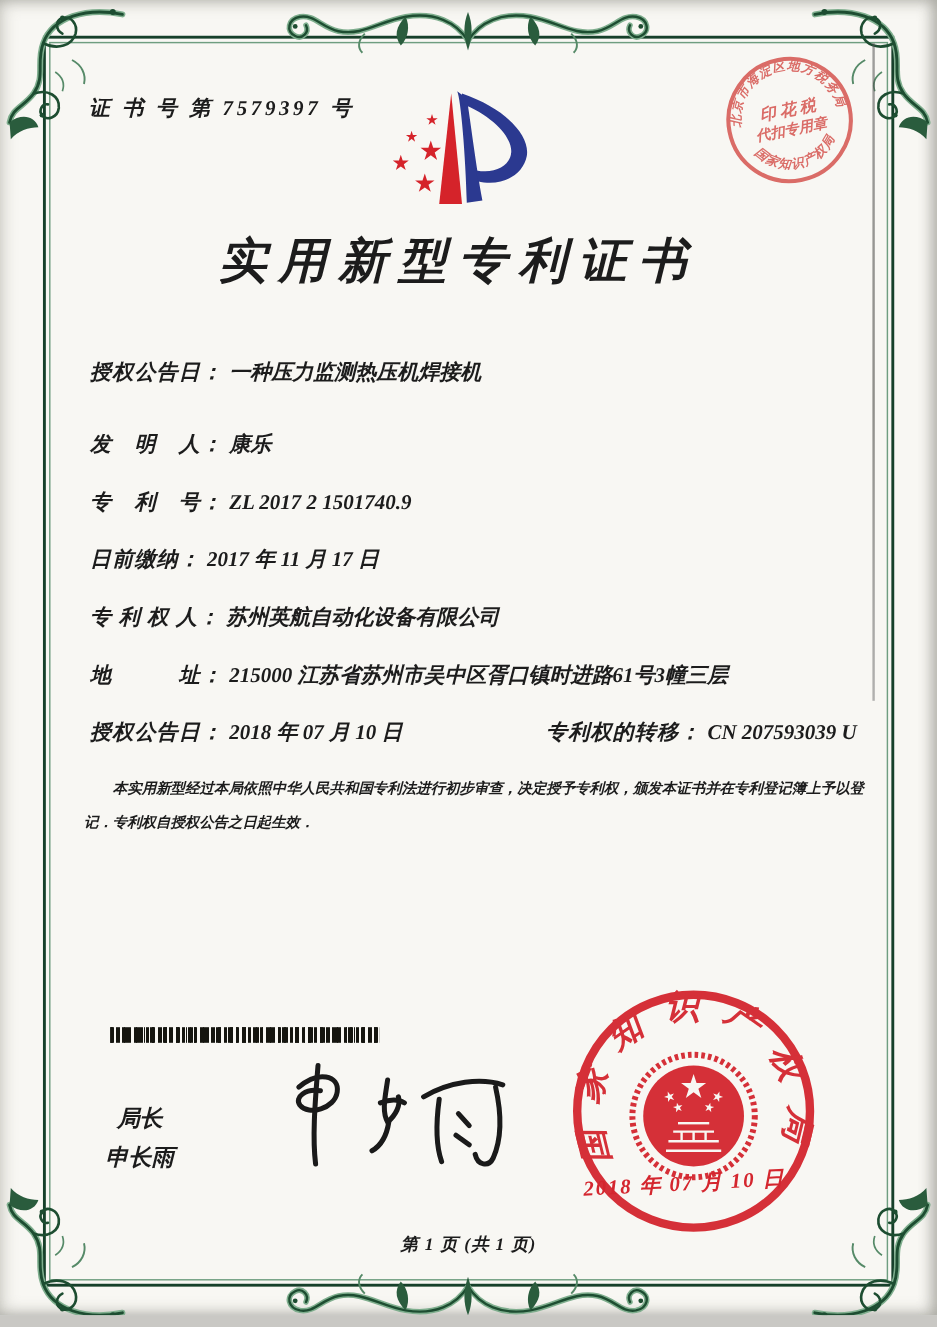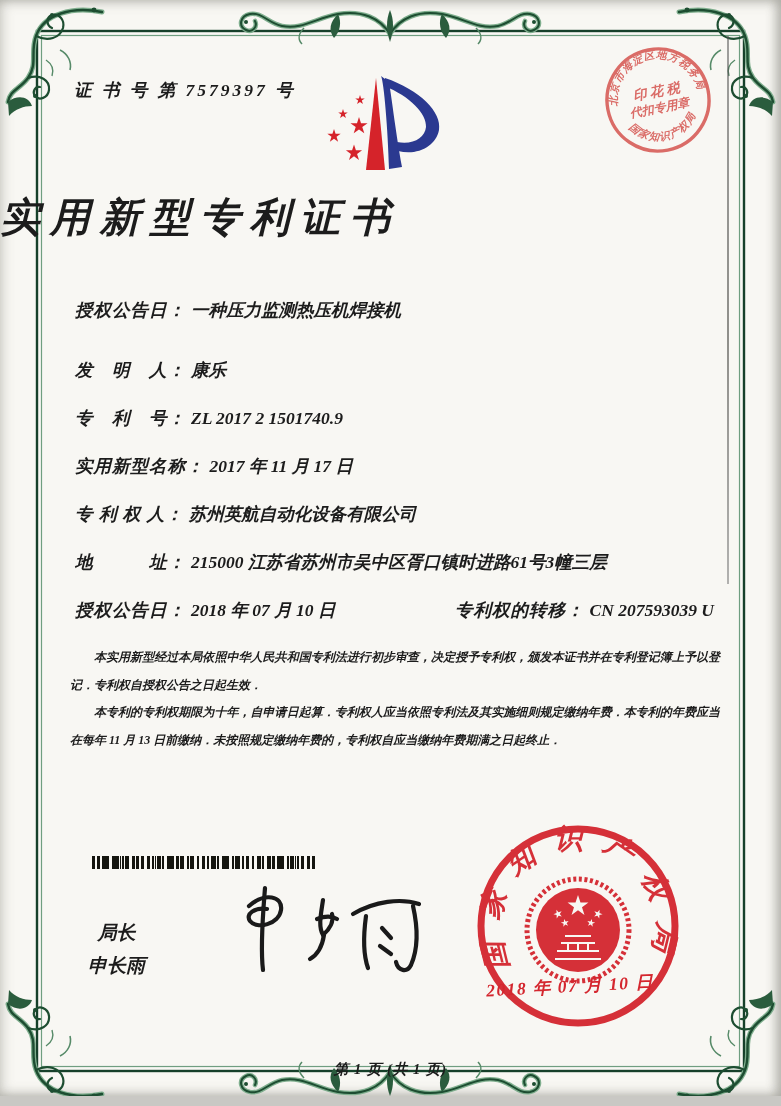--- a/index.html
+++ b/index.html
@@ -5,21 +5,21 @@
   html,body{margin:0;padding:0;background:#c9c8c4;}
   .page{
     position:relative;width:781px;height:1096px;margin:0 auto;
     background:#f8f7f3;overflow:hidden;
     font-family:"Liberation Serif","DejaVu Serif",serif;color:#1c1c1c;
     box-shadow:inset 0 0 14px rgba(110,110,100,.45), inset -6px 0 10px rgba(90,90,85,.25);
     font-style:italic;
   }
   .border-layer{position:absolute;left:0;top:0;width:781px;height:1106px;pointer-events:none;}
   .cert-number{position:absolute;left:74px;top:78px;font-size:17.5px;font-weight:700;letter-spacing:3px;}
-  .title{position:absolute;left:0;right:17px;top:190px;margin:0;text-align:left;
+  .title{position:absolute;left:0;right:17px;top:190px;margin:0;text-align:center;
          font-size:40px;font-weight:700;letter-spacing:10px;}
   .logo{position:absolute;left:288px;top:70px;}
   .tax-stamp{position:absolute;left:596px;top:38px;transform:rotate(-11deg);opacity:.92;}
   .scan-line{position:absolute;left:727px;top:36px;width:2px;height:548px;
              background:linear-gradient(#555 0%,#3a3a35 55%,#777 100%);opacity:.55;}
   .fields{position:absolute;left:75px;top:298px;width:650px;}
   .field-row{position:absolute;left:0;font-size:17.5px;font-weight:600;white-space:nowrap;}
   .f-label{letter-spacing:1px;}
   .f-value{margin-left:6px;}
   .grant-right{position:absolute;left:380px;top:0;}
@@ -30,21 +30,21 @@
     background:
       repeating-linear-gradient(90deg,#15150f 0 2px,transparent 2px 5px),
       repeating-linear-gradient(90deg,#15150f 0 1px,transparent 1px 7px),
       repeating-linear-gradient(90deg,#15150f 0 3px,transparent 3px 11px);
   }
   .signer{position:absolute;left:88px;top:916px;font-size:19px;font-weight:700;line-height:33px;text-align:center;}
   .signature{position:absolute;left:205px;top:872px;}
   .seal{position:absolute;left:462px;top:820px;opacity:.95;}
   .seal-date{position:absolute;left:486px;top:974px;font-size:17.5px;font-weight:700;
              color:#d4262e;letter-spacing:1.5px;transform:rotate(-3deg);white-space:nowrap;}
-  .footer{position:absolute;left:0;right:0;top:1060px;text-align:center;
+  .footer{position:absolute;left:0;right:0;top:1028px;text-align:center;
           font-size:14.5px;font-weight:600;letter-spacing:1px;}
 </style>
 </head>
 <body>
 
 <div class="page">
 
   <svg class="border-layer" viewBox="0 0 781 1106" xmlns="http://www.w3.org/2000/svg">
     <defs>
       <g id="cornerOrn">
@@ -120,41 +120,40 @@
     <div class="field-row" style="top:0px">
       <span class="f-label">授权公告日</span><span>：</span><span class="f-value">一种压力监测热压机焊接机</span>
     </div>
     <div class="field-row" style="top:60px">
       <span class="f-label">发　明　人</span><span>：</span><span class="f-value">康乐</span>
     </div>
     <div class="field-row" style="top:108px">
       <span class="f-label">专　利　号</span><span>：</span><span class="f-value">ZL 2017 2 1501740.9</span>
     </div>
     <div class="field-row" style="top:156px">
-      <span class="f-label">实用新型名称</span><span>：</span><span class="f-value">2017 年 11 月 17 日</span>
+      <span class="f-label">日前缴纳</span><span>：</span><span class="f-value">2017 年 11 月 17 日</span>
     </div>
     <div class="field-row" style="top:204px">
       <span class="f-label">专 利 权 人</span><span>：</span><span class="f-value">苏州英航自动化设备有限公司</span>
     </div>
     <div class="field-row" style="top:252px">
       <span class="f-label">地　　　址</span><span>：</span><span class="f-value">215000 江苏省苏州市吴中区胥口镇时进路61号3幢三层</span>
     </div>
     <div class="field-row" style="top:300px">
       <span>
         <span class="f-label">授权公告日</span><span>：</span><span class="f-value">2018 年 07 月 10 日</span>
       </span>
       <span class="grant-right">
         <span class="f-label">专利权的转移</span><span>：</span><span class="f-value">CN 207593039 U</span>
       </span>
     </div>
   </div>
 
   <div class="paragraphs">
     <p>本实用新型经过本局依照中华人民共和国专利法进行初步审查，决定授予专利权，颁发本证书并在专利登记簿上予以登记．专利权自授权公告之日起生效．</p>
-    <p>本专利的专利权期限为十年，自申请日起算．专利权人应当依照专利法及其实施细则规定缴纳年费．本专利的年费应当在每年 11 月 13 日前缴纳．未按照规定缴纳年费的，专利权自应当缴纳年费期满之日起终止．</p>
   </div>
 
   <div class="barcode"></div>
 
   <div class="signer">
     <div>局长</div>
     <div>申长雨</div>
   </div>
 
   <svg class="signature" width="230" height="110" viewBox="0 0 230 110" xmlns="http://www.w3.org/2000/svg">

